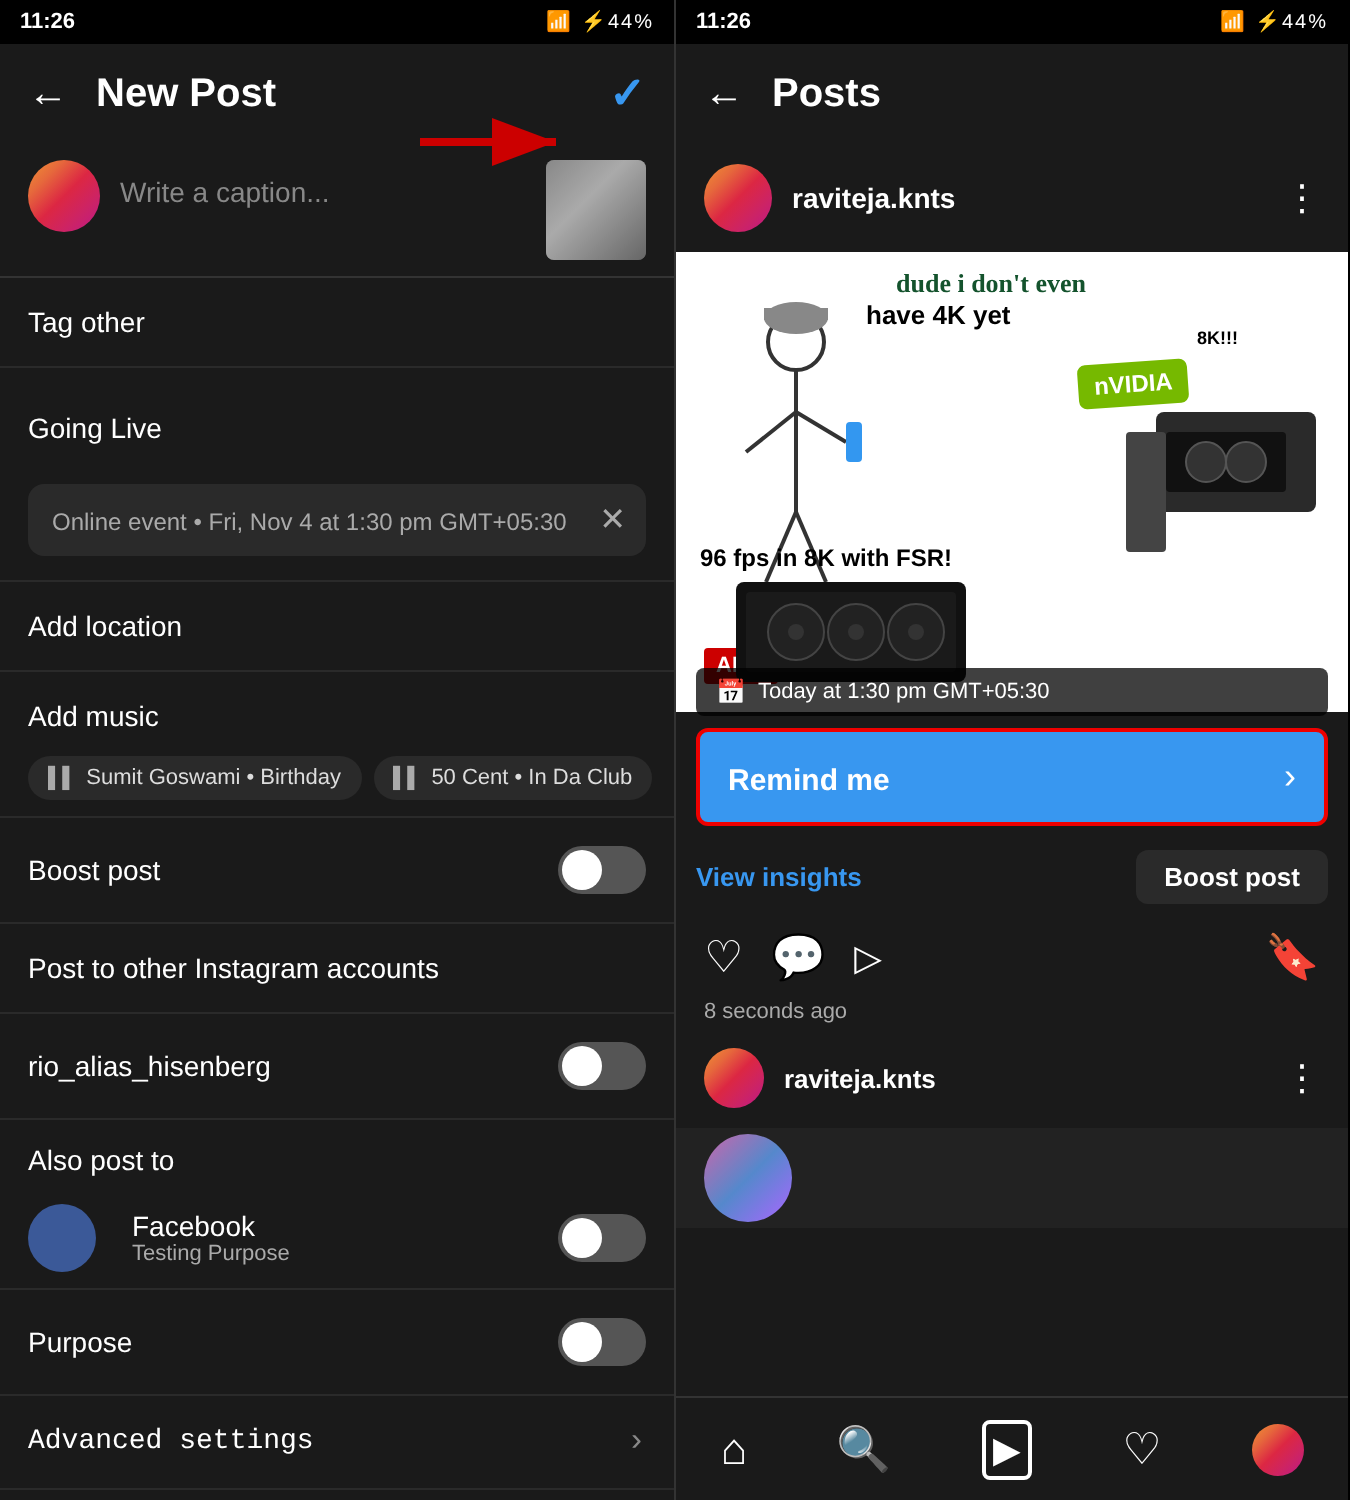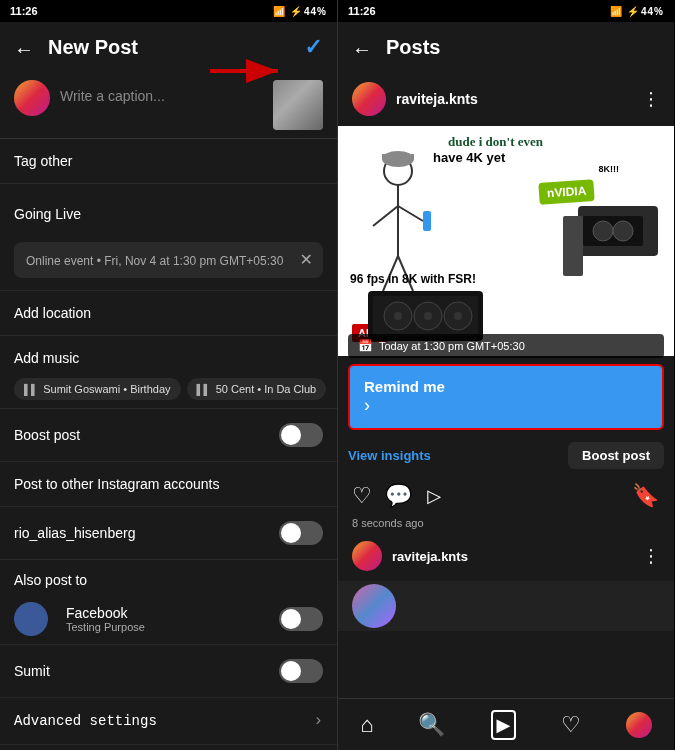--- a/index.html
+++ b/index.html
@@ -15,21 +15,21 @@
     
     .status-bar {
       display: flex;
       justify-content: space-between;
       align-items: center;
       height: 22px;
       padding: 0 10px;
       background: #000;
     }
     .status-time { color: #fff; font-size: 11px; font-weight: 600; }
-    .status-icons { color: #fff; font-size: 10px; letter-spacing: 1px; font-weight: bold; }
+    .status-icons { color: #fff; font-size: 10px; letter-spacing: 1px; }
 
     
     .panel {
       width: 337px;
       height: 750px;
       background: #1a1a1a;
       display: flex;
       flex-direction: column;
       overflow: hidden;
     }
@@ -205,25 +205,24 @@
       position: relative;
       overflow: hidden;
     }
 
     .remind-me-btn {
       background: #3897f0;
       margin: 6px 10px;
       border-radius: 6px;
       padding: 12px 14px;
       display: flex;
-      align-items: flex-start;
+      align-items: flex-end;
       justify-content: space-between;
       cursor: pointer;
       border: 2px solid #e00;
-      flex-direction: column;
     }
     .remind-me-text { color: #fff; font-size: 15px; font-weight: 600; }
 
     .insights-row {
       display: flex;
       padding: 6px 10px;
       gap: 8px;
       align-items: center;
     }
     .view-insights-btn {
@@ -381,21 +380,21 @@
       <div class="account-name">Facebook</div>
       <div class="account-sub">Testing Purpose</div>
     </div>
     <div class="toggle" style="margin-left:auto;">
         <div class="toggle-knob"></div>
       </div>
   </div>
 
 
   <div class="menu-item">
-    <span>Sumit</span>
+    <span>Purpose</span>
     <div class="toggle">
         <div class="toggle-knob"></div>
       </div>
   </div>
 
   <div class="menu-item-with-chevron">
     <span style="color:#fff;font-size:14px;">Advanced settings</span>
     <span class="chevron-right">›</span>
   </div>
 

